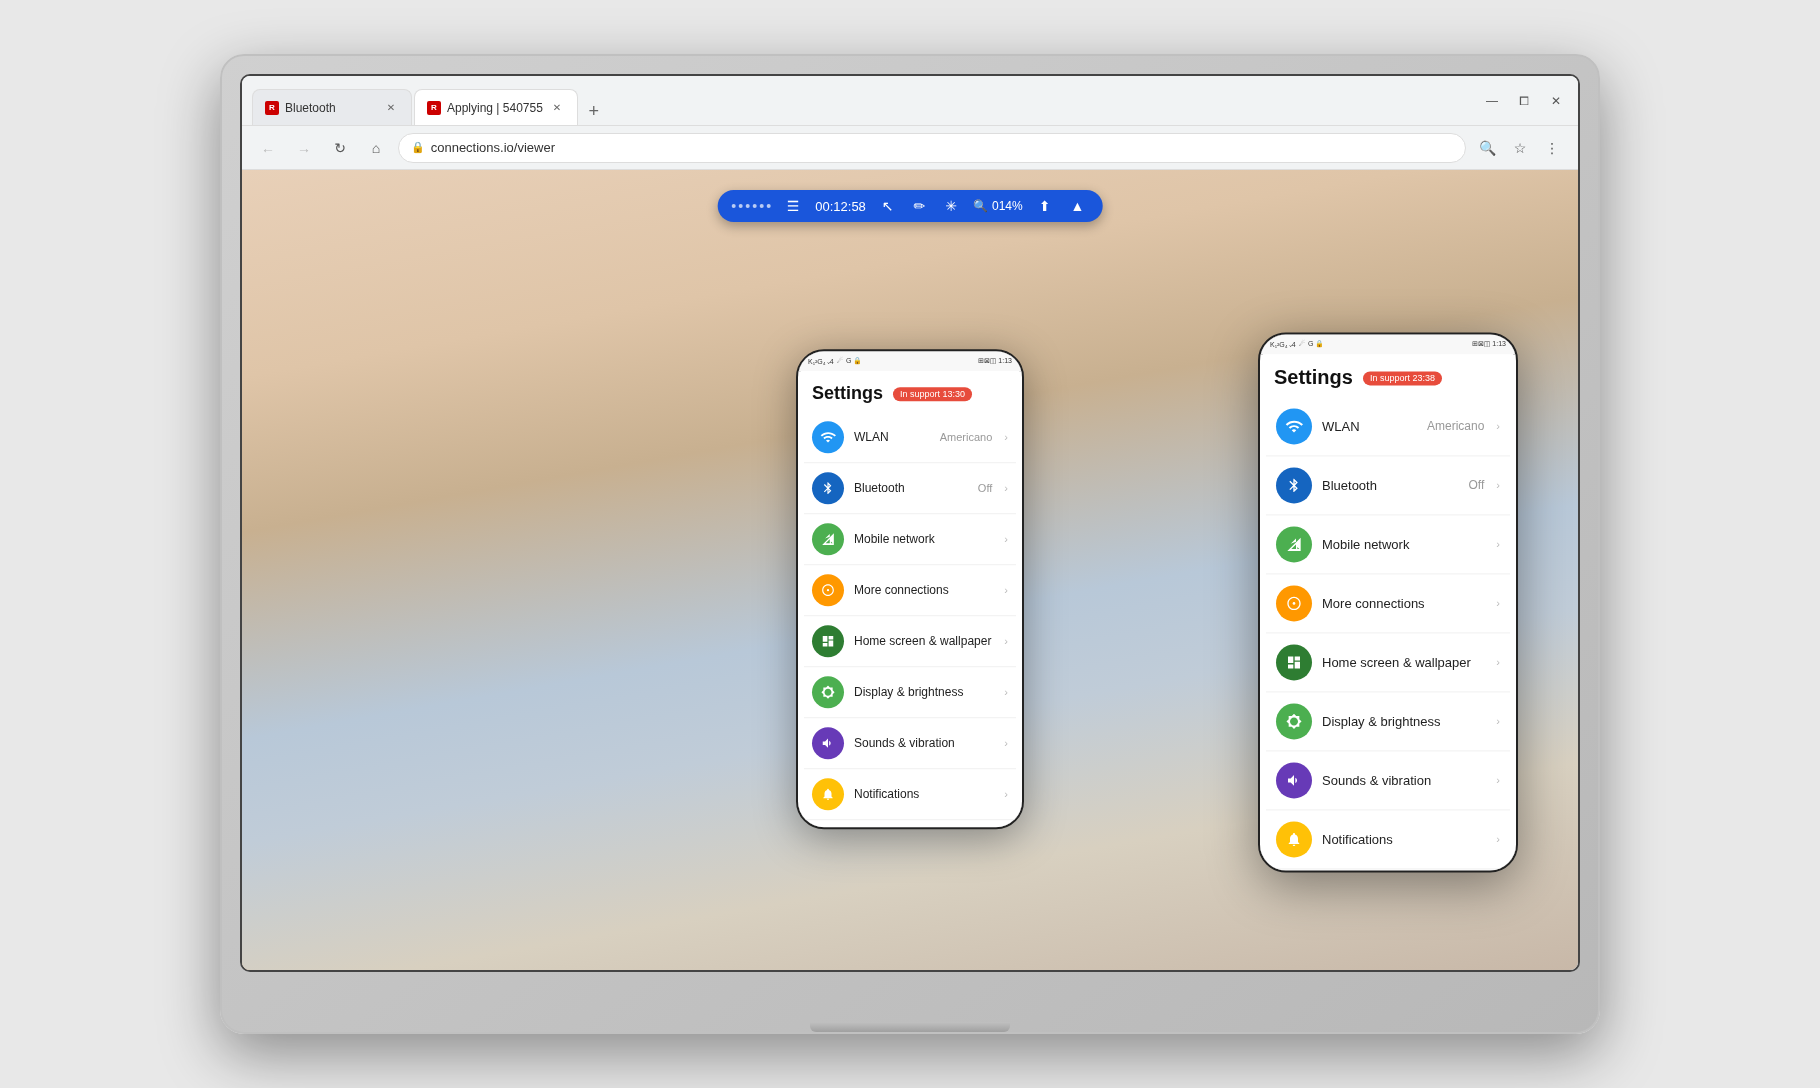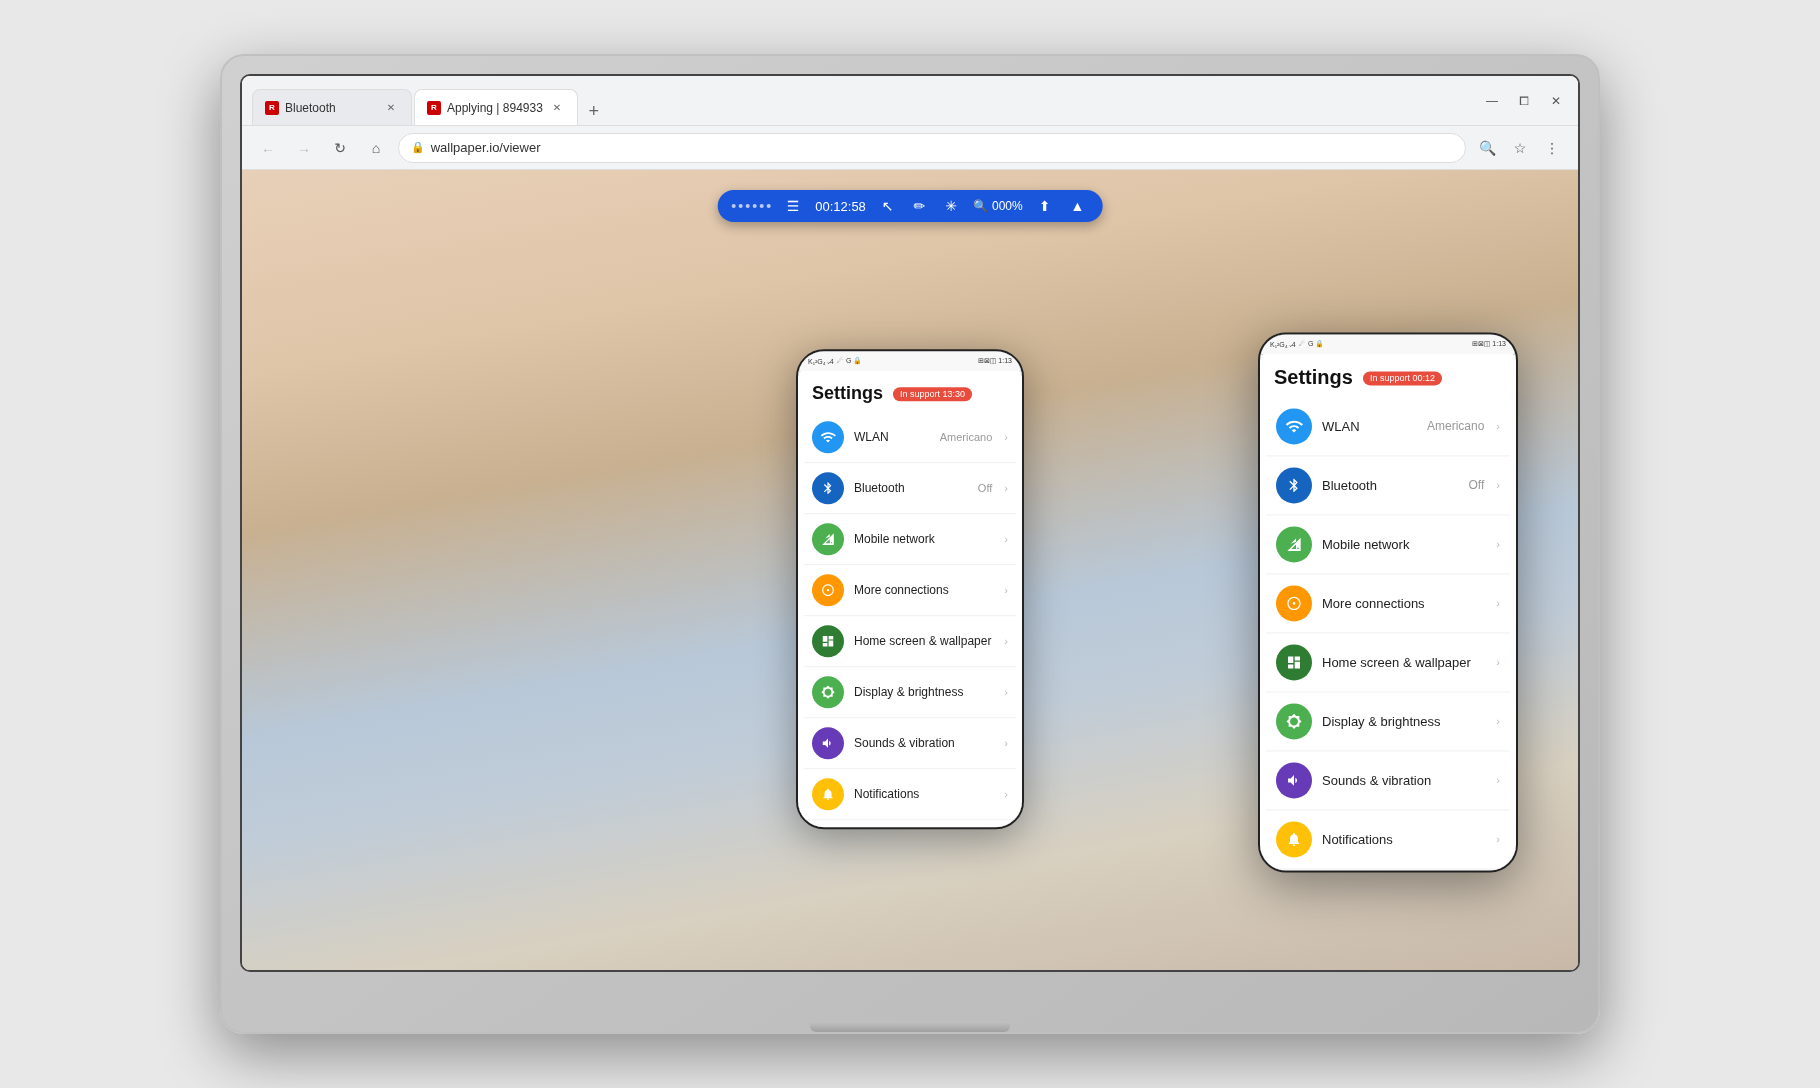--- a/index.html
+++ b/index.html
@@ -395,40 +395,40 @@
 
     <div class="chrome-header">
       <div class="tab-bar">
         <div class="tab inactive">
           <span class="tab-favicon">R</span>
           <span>Bluetooth</span>
           <span class="tab-close">✕</span>
         </div>
         <div class="tab">
           <span class="tab-favicon">R</span>
-          <span>Applying | 894933</span>
+          <span>Applying | 540755</span>
           <span class="tab-close">✕</span>
         </div>
         <div class="tab-new">+</div>
       </div>
       <div class="window-controls">
         <div class="win-btn">—</div>
         <div class="win-btn">⧠</div>
         <div class="win-btn">✕</div>
       </div>
     </div>
 
     <div class="address-bar-row">
       <div class="nav-btn disabled">←</div>
       <div class="nav-btn disabled">→</div>
       <div class="nav-btn">↻</div>
       <div class="nav-btn">⌂</div>
       <div class="address-bar">
         <span class="lock-icon">🔒</span>
-        <span class="address-text">wallpaper.io/viewer</span>
+        <span class="address-text">connections.io/viewer</span>
       </div>
       <div class="address-actions">
         <div class="addr-action-btn">🔍</div>
         <div class="addr-action-btn">☆</div>
         <div class="addr-action-btn">⋮</div>
       </div>
     </div>
 
     <div class="browser-content">
       <div class="beach-bg"></div>
@@ -442,21 +442,21 @@
           <div class="toolbar-dot"></div>
           <div class="toolbar-dot"></div>
         </div>
         <div class="toolbar-icon-btn">☰</div>
         <div class="toolbar-timer">00:12:58</div>
         <div class="toolbar-icon-btn">↖</div>
         <div class="toolbar-icon-btn">✏</div>
         <div class="toolbar-icon-btn">✳</div>
         <div class="toolbar-zoom">
           <span>🔍</span>
-          <span>000%</span>
+          <span>014%</span>
         </div>
         <div class="toolbar-icon-btn">⬆</div>
         <div class="toolbar-icon-btn">▲</div>
       </div>
 
       <div class="phone-mockup">
 
         <div class="phone-status-bar">
           <div class="status-left">
             <span style="font-size:7px;">K₁²G₄ ᵥ4</span>
@@ -578,21 +578,21 @@
             <span style="font-size:7px;">G 🔒</span>
           </div>
           <div class="status-right">
             <span style="font-size:7px;">⊞⊠◫ 1:13</span>
           </div>
         </div>
 
         <div class="phone-screen">
           <div class="phone-settings-header">
             <span class="phone-settings-title phone-settings-title-lg">Settings</span>
-            <span class="in-support-badge">In support  00:12</span>
+            <span class="in-support-badge">In support  23:38</span>
           </div>
 
           <div class="settings-list">
 
             <div class="settings-item settings-item-lg">
               <div class="setting-icon setting-icon-lg blue">
                 <svg width="18" height="18" viewBox="0 0 24 24" fill="white">
                     <path d="M1 9l2 2c5.2-5.2 13.8-5.2 19 0l2-2C16.9 2.9 7.1 2.9 1 9zm8 8l3 3 3-3c-1.7-1.6-4.3-1.6-6 0zm-4-4l2 2c2.8-2.8 7.2-2.8 10 0l2-2C15.3 9.4 8.7 9.4 5 13z"></path>
                   </svg>
               </div>

